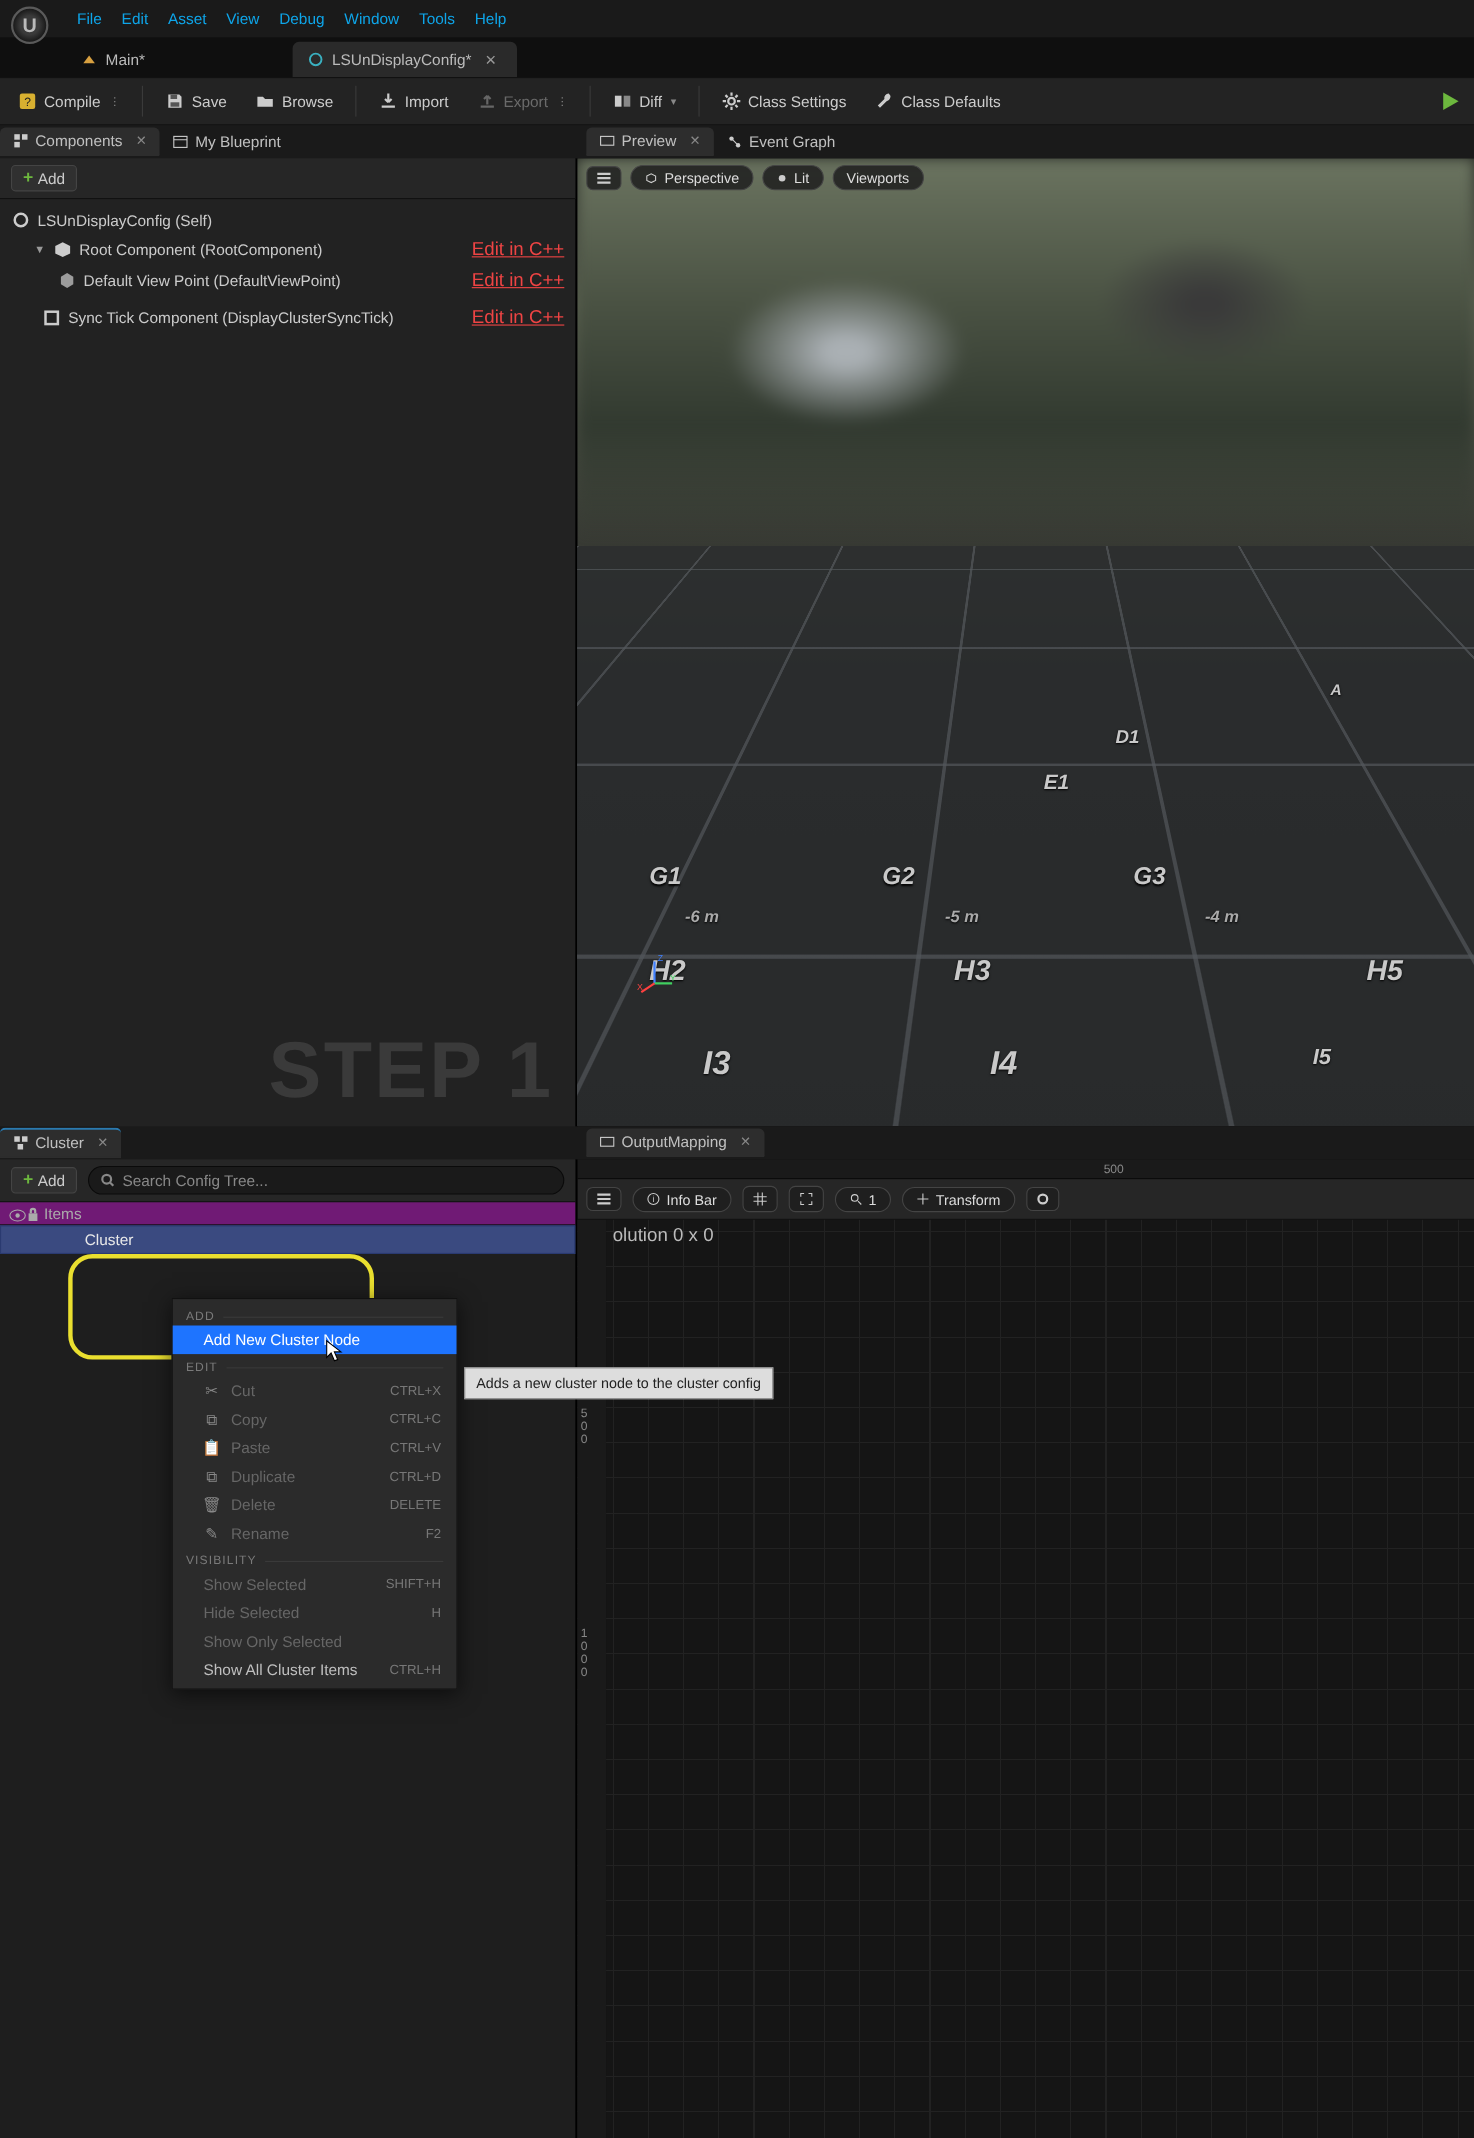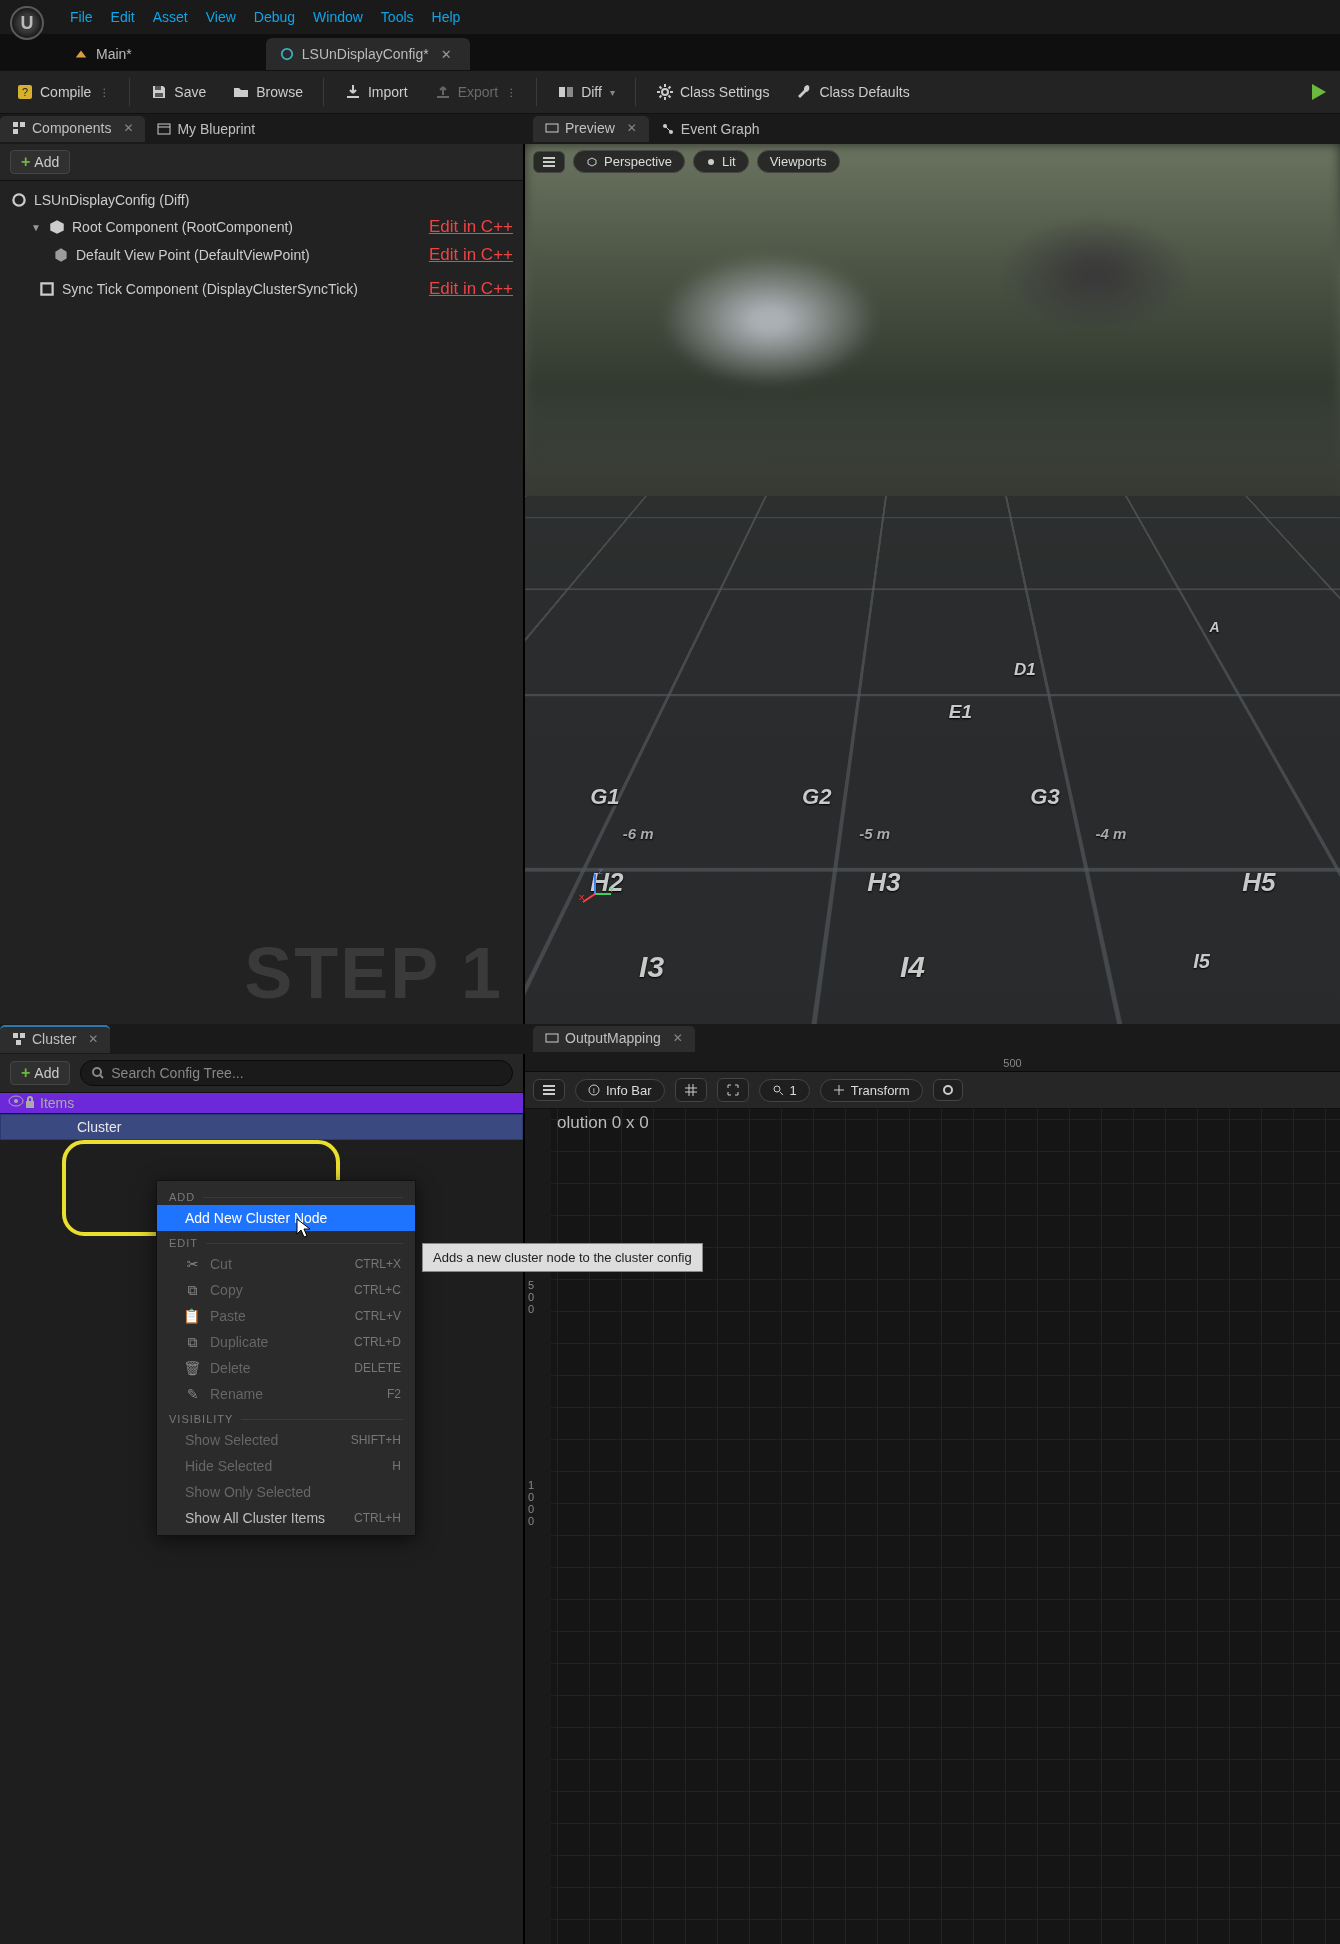--- a/index.html
+++ b/index.html
@@ -148,22 +148,22 @@
   }
   .pill{
     background:rgba(30,30,30,.85);border:1px solid #444;border-radius:14px;
     padding:3px 12px;color:#ddd;font-size:13px;display:flex;align-items:center;gap:6px;
   }
   .pill.btn{border-radius:6px;padding:4px 8px;}
   .lower-split{display:flex;height: 930px;}
   .col-left2{width:525px;background:#1e1e1e;border-right:2px solid #000;display:flex;flex-direction:column;}
   .col-right2{flex:1;background:#151515;display:flex;flex-direction:column;}
   .cluster-header{
-    display:flex;align-items:flex-start;
-    background:#6d28d9;padding:2px 8px;border-bottom:1px solid #111;color:#aaa;
+    display:flex;align-items:flex-end;
+    background:#701a75;padding:2px 8px;border-bottom:1px solid #111;color:#aaa;
   }
   .hdr-icon{width:16px;text-align:center;}
   .cluster-row{
     display:flex;align-items:center;gap:8px;
     padding:4px 68px;
     background:#3a4a80;
     border:1px solid #2a3a70;
     color:#e8e8e8;
   }
   .highlight-box{
@@ -389,21 +389,21 @@
         <span>Add</span>
       </div>
     </div>
     <div class="tree">
       <div class="tree-row">
         <span class="cicon">
             <svg viewBox="0 0 16 16">
               <circle cx="8" cy="8" r="5" fill="none" stroke="#ccc" stroke-width="2"></circle>
             </svg>
           </span>
-        <span>LSUnDisplayConfig (Diff)</span>
+        <span>LSUnDisplayConfig (Self)</span>
       </div>
       <div class="tree-row indent1">
         <span class="chev">▼</span>
         <span class="cicon">
             <svg viewBox="0 0 16 16">
               <path fill="#ccc" d="M8 2l6 3v6l-6 3-6-3V5z"></path>
             </svg>
           </span>
         <span>Root Component (RootComponent)</span>
         <span class="editcpp">Edit in C++</span>

